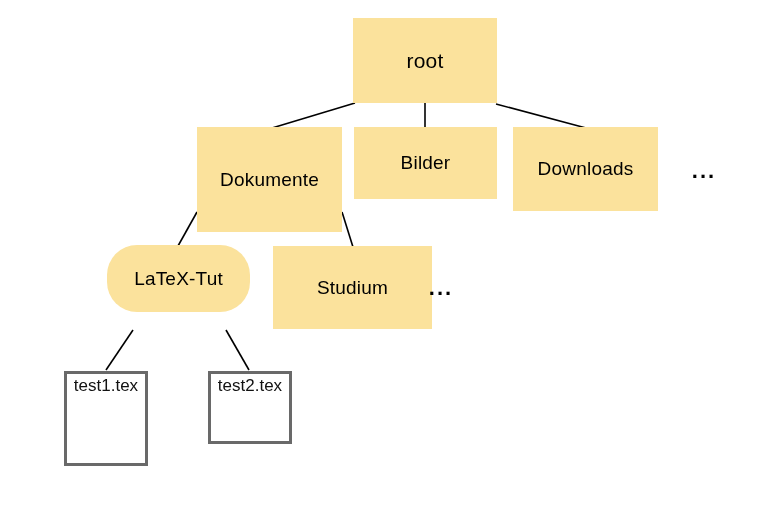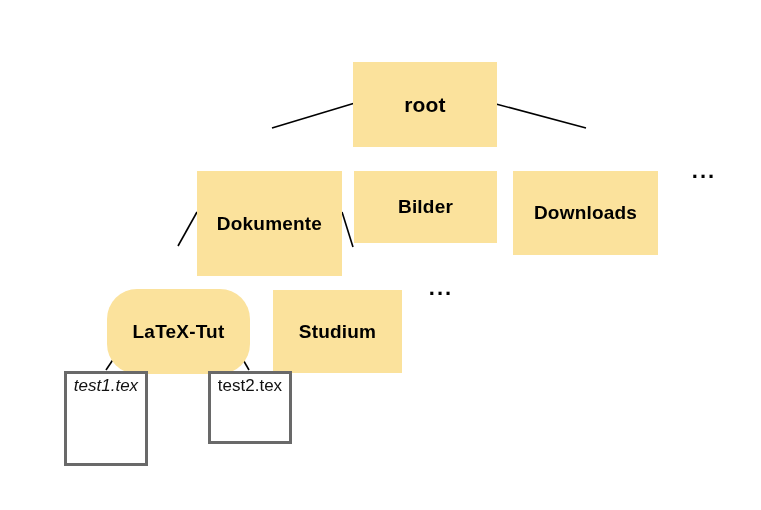--- a/index.html
+++ b/index.html
@@ -18,24 +18,23 @@
   }
   .edges{position:absolute;left:0;top:0;width:761px;height:510px;}
   .node{
     position:absolute;
     display:flex;align-items:center;justify-content:center;
     box-sizing:border-box;
     color:var(--text);
   }
   .folder{
     background:var(--folder-fill);
-    font-weight:700;
+    font-weight:400;
     font-size:19px;
     letter-spacing:0.2px;
-    margin-top:44px;
   }
   .folder.root{font-size:21px;}
   .file{
     background:#ffffff;
     border:3px solid var(--file-border);
     align-items:flex-start;
     font-size:17px;
     font-weight:400;
     padding-top:2px;
     color:#111111;
@@ -46,23 +45,23 @@
     font-size:22px;
     letter-spacing:2px;
     color:var(--text);
     transform:translate(-50%,-50%);
   }
   
   .pos-root      {left:353px;top:18px; width:144px;height:85px;}
   .pos-dokumente {left:197px;top:127px;width:145px;height:105px;}
   .pos-bilder    {left:354px;top:127px;width:143px;height:72px;}
   .pos-downloads {left:513px;top:127px;width:145px;height:84px;}
-  .pos-latex-tut {left:107px;top:245px;width:143px;height:85px;border-radius:30px;}
-  .pos-studium   {left:273px;top:246px;width:129px;height:83px;}
-  .pos-test1     {left:64px; top:371px;width:84px; height:95px;font-style:italic;}
+  .pos-latex-tut {left:107px;top:245px;width:143px;height:67px;border-radius:30px;}
+  .pos-studium   {left:273px;top:246px;width:159px;height:83px;}
+  .pos-test1     {left:64px; top:371px;width:84px; height:95px;}
   .pos-test2     {left:208px;top:371px;width:84px; height:73px;}
   .pos-ellipsis2 {left:704px;top:171px;}
   .pos-ellipsis3 {left:441px;top:288px;}
 </style>
 </head>
 <body>
 
 <div class="canvas">
 
   <svg class="edges" viewBox="0 0 761 510" xmlns="http://www.w3.org/2000/svg">

